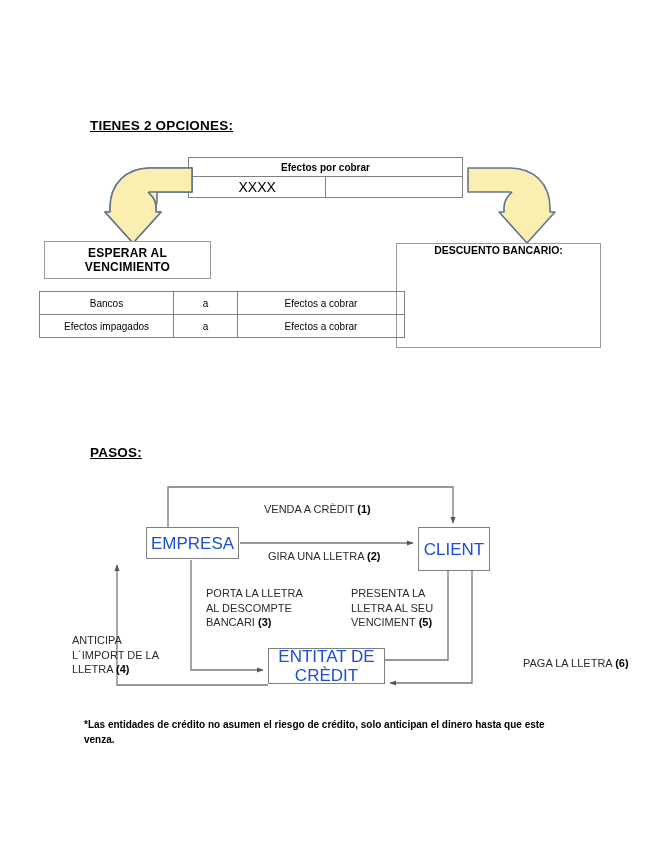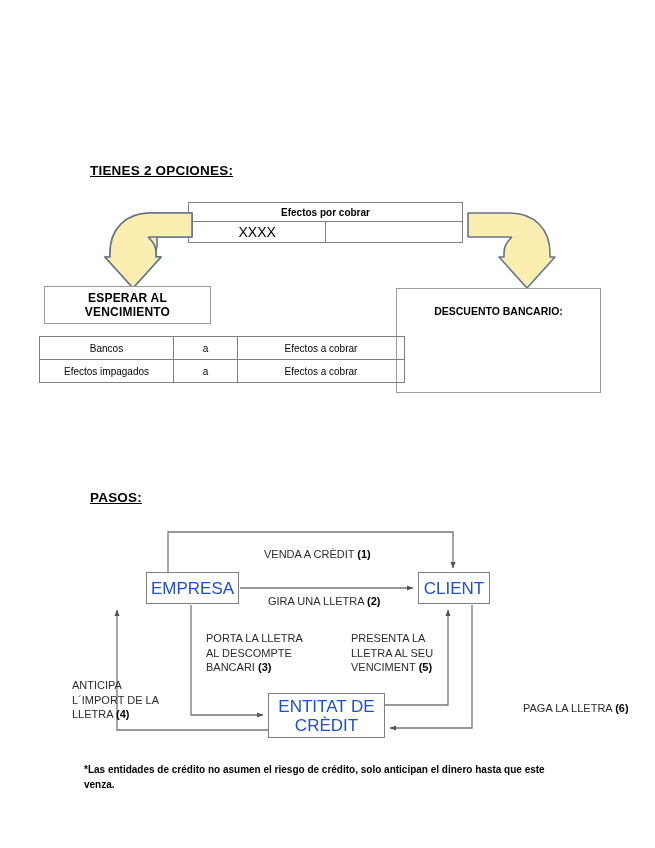--- a/index.html
+++ b/index.html
@@ -11,21 +11,20 @@
     width: 655px;
     height: 848px;
     position: relative;
     font-family: "Liberation Sans", sans-serif;
     color: #000000;
     overflow: hidden;
   }
   .page {
     position: absolute;
     inset: 0;
-    margin-top: 45px;
   }
 
   
   .heading {
     position: absolute;
     font-weight: bold;
     font-size: 13.5px;
     letter-spacing: .2px;
     text-decoration: underline;
     white-space: nowrap;
@@ -74,21 +73,21 @@
     justify-content: center;
     text-align: center;
   }
   #box-esperar {
     left: 44px; top: 241px; width: 167px; height: 38px;
     font-size: 12px; font-weight: bold; letter-spacing: .2px;
   }
   #box-descuento {
     left: 396px; top: 243px; width: 205px; height: 105px;
     flex-direction: column; justify-content: flex-start;
-    padding: 16px 10px 0 10px;
+    padding: 0 10px 0 10px;
   }
   #box-descuento .dc-title {
     font-size: 10.5px; font-weight: bold; margin-bottom: 10px;
   }
   #box-descuento .dc-body {
     font-size: 10px; line-height: 15px;
   }
 
   
   #asiento-table {
@@ -127,22 +126,22 @@
     background: #ffffff;
     display: flex;
     align-items: center;
     justify-content: center;
     text-align: center;
     font-size: 17px;
     line-height: 19px;
     color: #1d4ed8;
   }
   #fbox-empresa { left: 146px; top: 57px;  width: 93px;  height: 32px; }
-  #fbox-client  { left: 418px; top: 57px;  width: 72px;  height: 32px; }
-  #fbox-entitat { left: 268px; top: 178px; width: 117px; height: 45px; }
+  #fbox-client  { left: 418px; top: 57px;  width: 72px;  height: 44px; }
+  #fbox-entitat { left: 268px; top: 178px; width: 117px; height: 36px; }
 
   .flabel {
     position: absolute;
     font-size: 11px;
     line-height: 14.5px;
     color: #2b2b2b;
     white-space: pre-line;
   }
   .flabel b { font-weight: bold; color: #000; }
 

